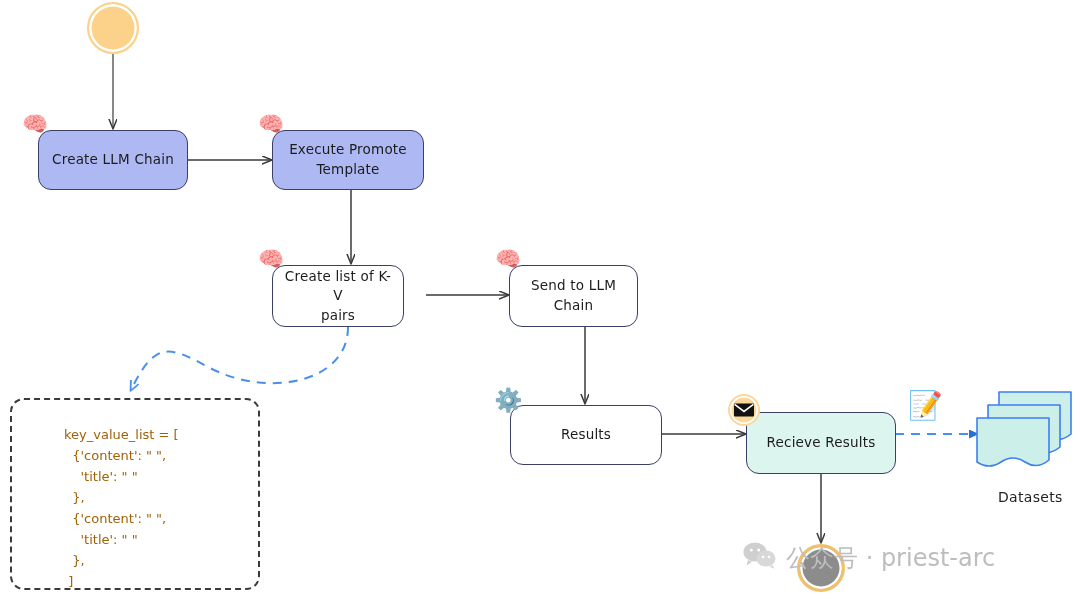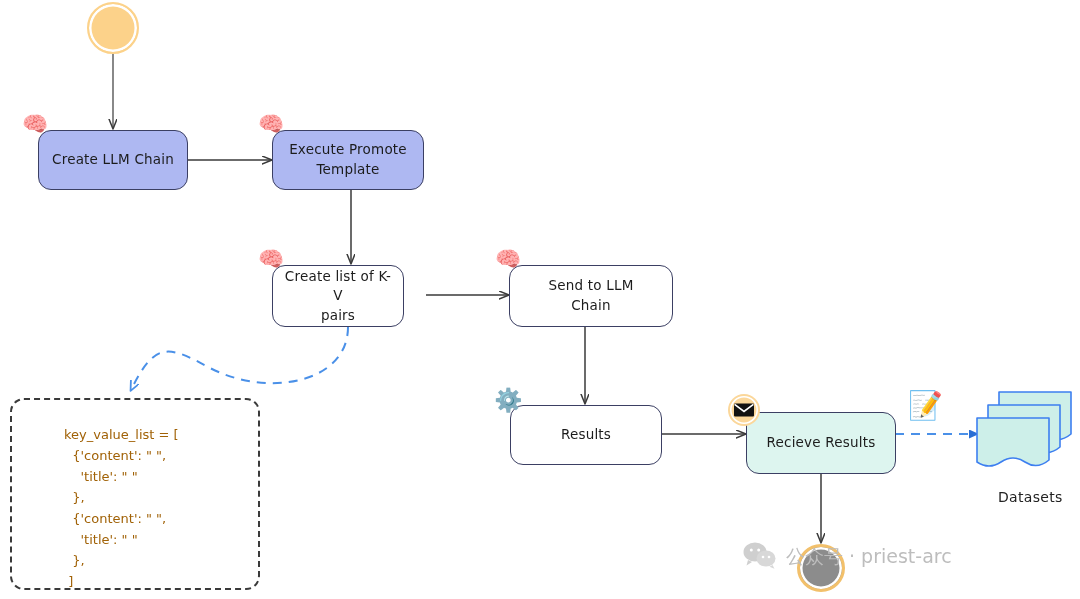--- a/index.html
+++ b/index.html
@@ -118,21 +118,21 @@
   }
 
   
   .watermark {
     position: absolute;
     display: flex;
     align-items: center;
     gap: 9px;
     color: #b8b8b8;
     font-family: "DejaVu Sans", sans-serif;
-    font-size: 19px;
+    font-size: 24px;
     white-space: nowrap;
     z-index: 2;
   }
   .watermark .wm-text { color: #bdbdbd; }
 </style>
 </head>
 <body>
 
 <div id="canvas">
 
@@ -180,21 +180,21 @@
 Template</span>
   </div>
   <div class="badge" style="left:258px; top:114px;">🧠</div>
 
   <div class="node fill-white" style="left:272px; top:265px; width:132px; height:62px;">
     <span class="node-label">Create list of K-V
 pairs</span>
   </div>
   <div class="badge" style="left:258px; top:249px;">🧠</div>
 
-  <div class="node fill-white" style="left:509px; top:265px; width:164px; height:62px;">
+  <div class="node fill-white" style="left:509px; top:265px; width:129px; height:62px;">
     <span class="node-label">Send to LLM
 Chain</span>
   </div>
   <div class="badge" style="left:495px; top:249px;">🧠</div>
 
   <div class="node fill-white" style="left:510px; top:405px; width:152px; height:60px;">
     <span class="node-label">Results</span>
   </div>
   <div class="badge" style="left:494px; top:389px; font-size:23px;">⚙️</div>
 

